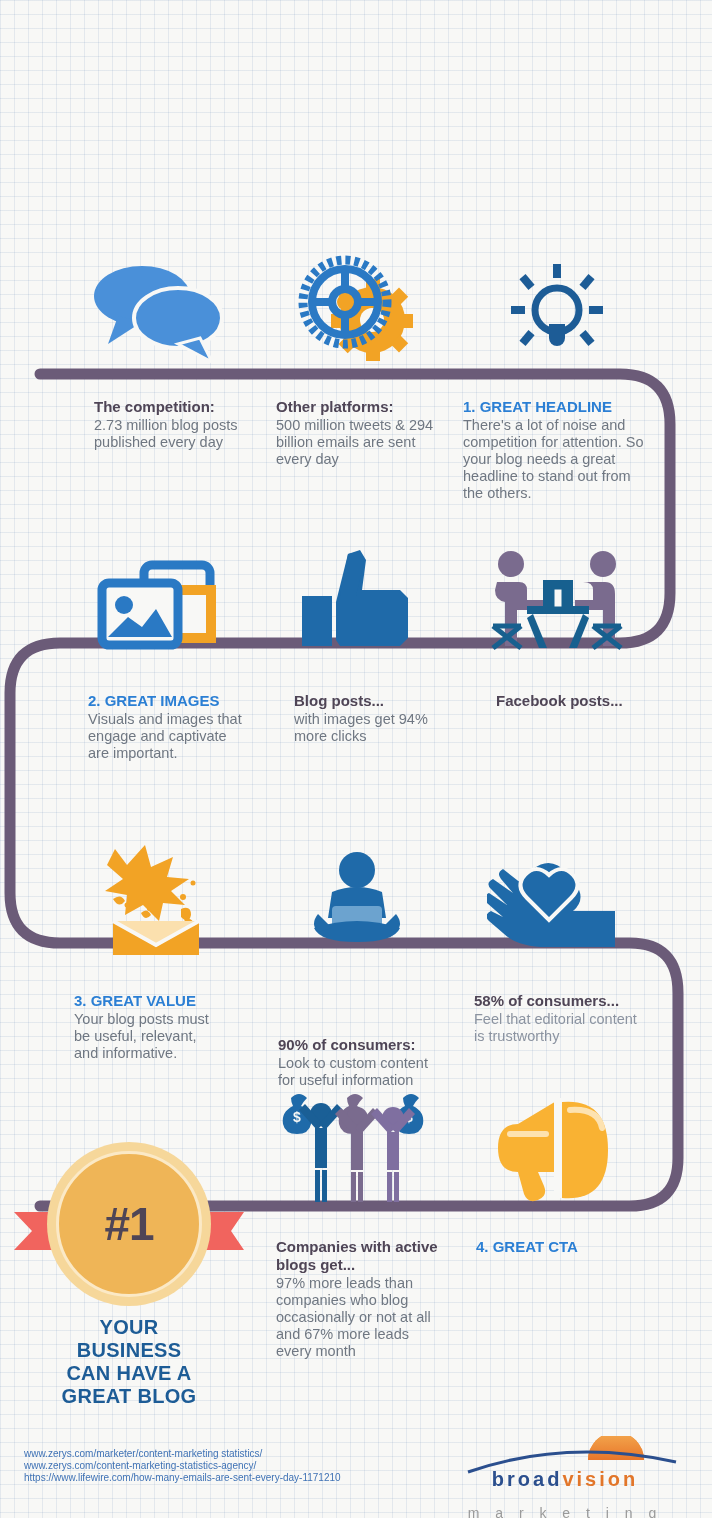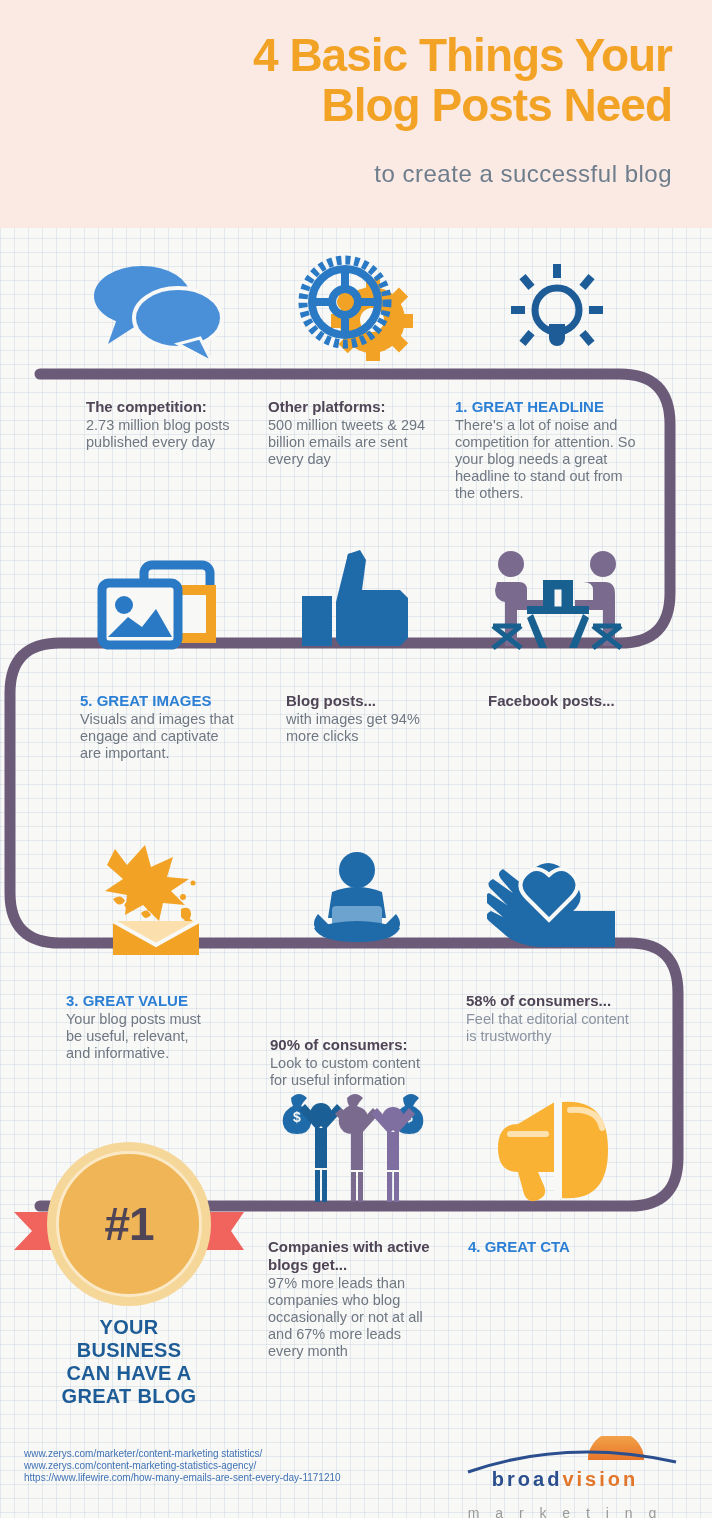--- a/index.html
+++ b/index.html
@@ -34,21 +34,21 @@
     position:absolute;left:0;top:160px;width:672px;
     text-align:right;
     color:#6e7d8c;
     font-size:24px;
     letter-spacing:.5px;
   }
   
   #snake{position:absolute;left:0;top:228px;width:712px;height:1200px;pointer-events:none;}
   
   .icon-cell{position:absolute;display:flex;align-items:center;justify-content:center;}
-  .txt{position:absolute;}
+  .txt{position:absolute;padding-left:8px;}
   .txt .hd{
     font-weight:bold;font-size:15px;line-height:18px;margin:0 0 1px 0;
   }
   .txt .bd{
     font-size:14.5px;line-height:17px;color:#6f7782;
   }
   .hd.purple{color:#4f4556;}
   .hd.blue{color:#2b7fd4;}
   .bd.lightblue{color:#8b93a0;}
   
@@ -84,27 +84,20 @@
   #logo-text{position:absolute;left:0;top:32px;width:250px;text-align:center;font-size:0;}
   .lg1{font-size:20px;font-weight:bold;letter-spacing:3px;color:#2b4f8e;}
   .lg2{font-size:20px;font-weight:bold;letter-spacing:3px;color:#e2762a;margin-top:16px;}
   .lg3{display:block;font-size:14px;letter-spacing:6px;color:#9a9a9a;margin-top:14px;}
 </style>
 </head>
 <body>
 
 <div id="page">
 
-  <div id="header">
-    <div id="title">
-      <div>4 Basic Things Your</div>
-      <div>Blog Posts Need</div>
-    </div>
-    <div id="subtitle">to create a successful blog</div>
-  </div>
 
   <svg id="snake" viewBox="0 0 712 1200">
     <path d="M 40 146 H 620 Q 670 146 670 196 V 365 Q 670 415 620 415
              H 60 Q 10 415 10 465 V 665 Q 10 715 60 715
              H 630 Q 678 715 678 765 V 930 Q 678 978 630 978
              H 40" fill="none" stroke="#6b5b78" stroke-width="11" stroke-linecap="round"></path>
   </svg>
 
   <div class="icon-cell" style="left:62px;top:250px;width:190px;height:120px;">
     <svg width="135" height="105" viewBox="0 0 135 105">
@@ -218,21 +211,21 @@
           <line x1="34" y1="82" x2="6" y2="104"></line>
         <line x1="6" y1="82" x2="34" y2="82"></line>
         <line x1="106" y1="82" x2="134" y2="104"></line>
           <line x1="134" y1="82" x2="106" y2="104"></line>
         <line x1="106" y1="82" x2="134" y2="82"></line>
       </g>
     </svg>
   </div>
 
   <div class="txt" style="left:80px;top:692px;width:156px;">
-    <div class="hd blue">5. GREAT IMAGES</div>
+    <div class="hd blue">2. GREAT IMAGES</div>
     <div class="bd">Visuals and images that engage and captivate are important.</div>
   </div>
   <div class="txt" style="left:286px;top:692px;width:150px;">
     <div class="hd purple">Blog posts...</div>
     <div class="bd">with images get 94% more clicks</div>
   </div>
   <div class="txt" style="left:488px;top:692px;width:130px;">
     <div class="hd purple">Facebook posts...</div>
   </div>
 

